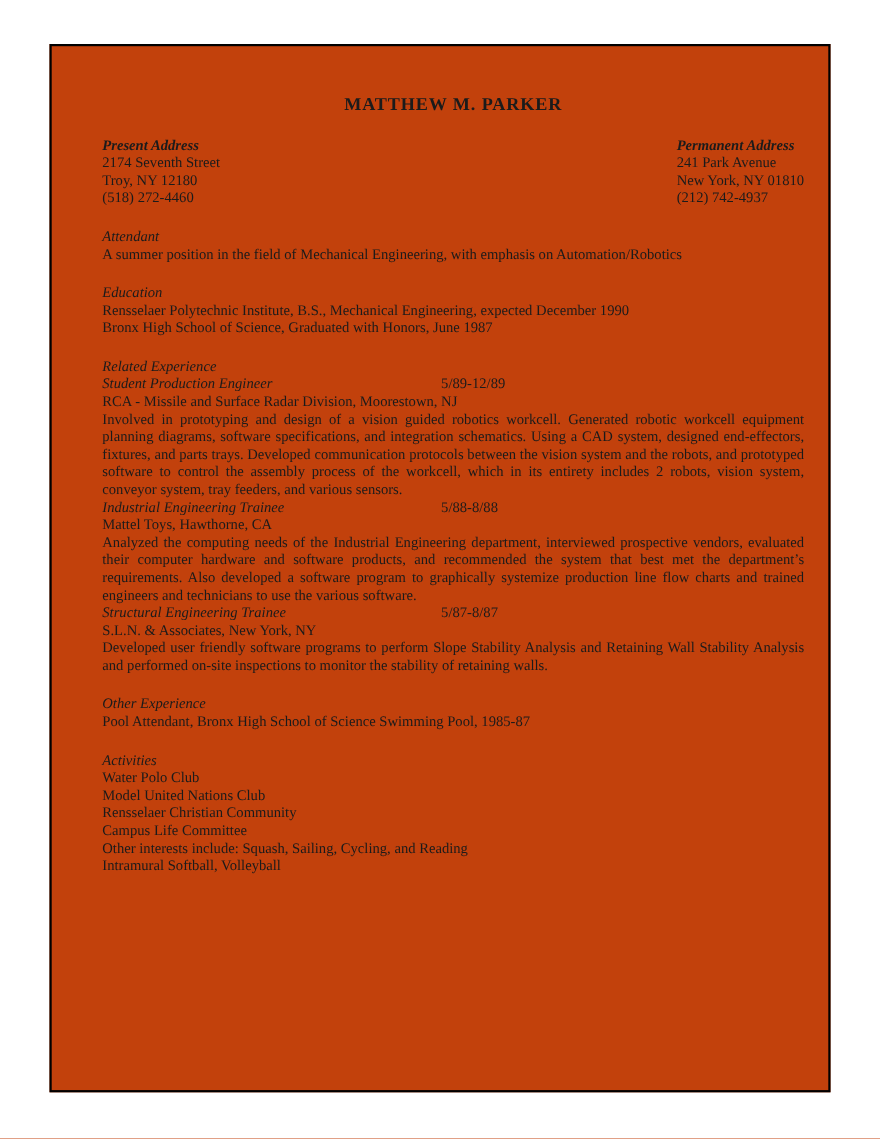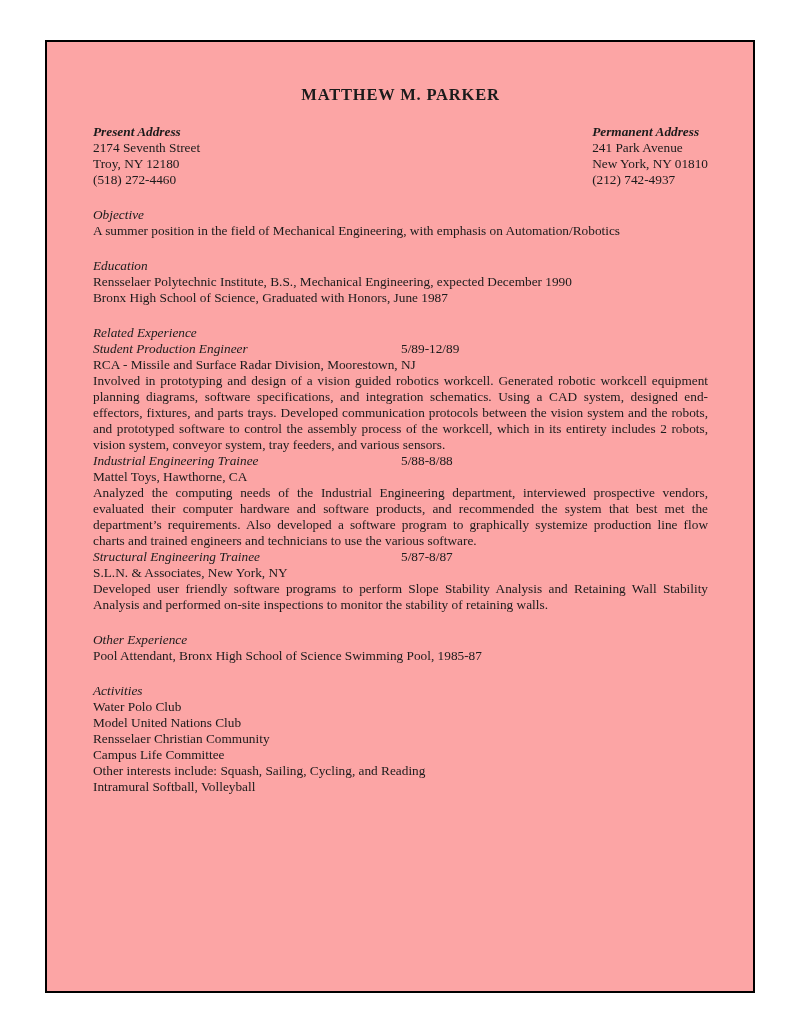--- a/index.html
+++ b/index.html
@@ -14,22 +14,22 @@
     color: #1b1b1b;
     position: relative;
   }
   .frame {
     position: absolute;
     left: 45px;
     top: 40px;
     width: 710px;
     height: 953px;
     border: 2px solid #000000;
-    padding: 44px 45px 0 46px;
-    background: #fca5a5;
+    padding: 44px 22px 0 46px;
+    background: #c2410c;
   }
   h1.name {
     margin: 0 0 21px 0;
     text-align: center;
     font-size: 16.5px;
     line-height: 17px;
     font-weight: bold;
     letter-spacing: 0.8px;
   }
   .addresses {
@@ -62,21 +62,21 @@
     </div>
     <div class="addr">
       <div class="addr-heading">Permanent Address</div>
       <div>241 Park Avenue</div>
       <div>New York, NY 01810</div>
       <div>(212) 742-4937</div>
     </div>
   </div>
 
   <section class="sec">
-    <div class="em">Objective</div>
+    <div class="em">Attendant</div>
     <p class="body">A summer position in the field of Mechanical Engineering, with emphasis on Automation/Robotics</p>
   </section>
 
   <section class="sec">
     <div class="em">Education</div>
     <p class="body edu-item">Rensselaer Polytechnic Institute, B.S., Mechanical Engineering, expected December 1990</p>
     <p class="body edu-item">Bronx High School of Science, Graduated with Honors, June 1987</p>
   </section>
 
   <section class="sec">

